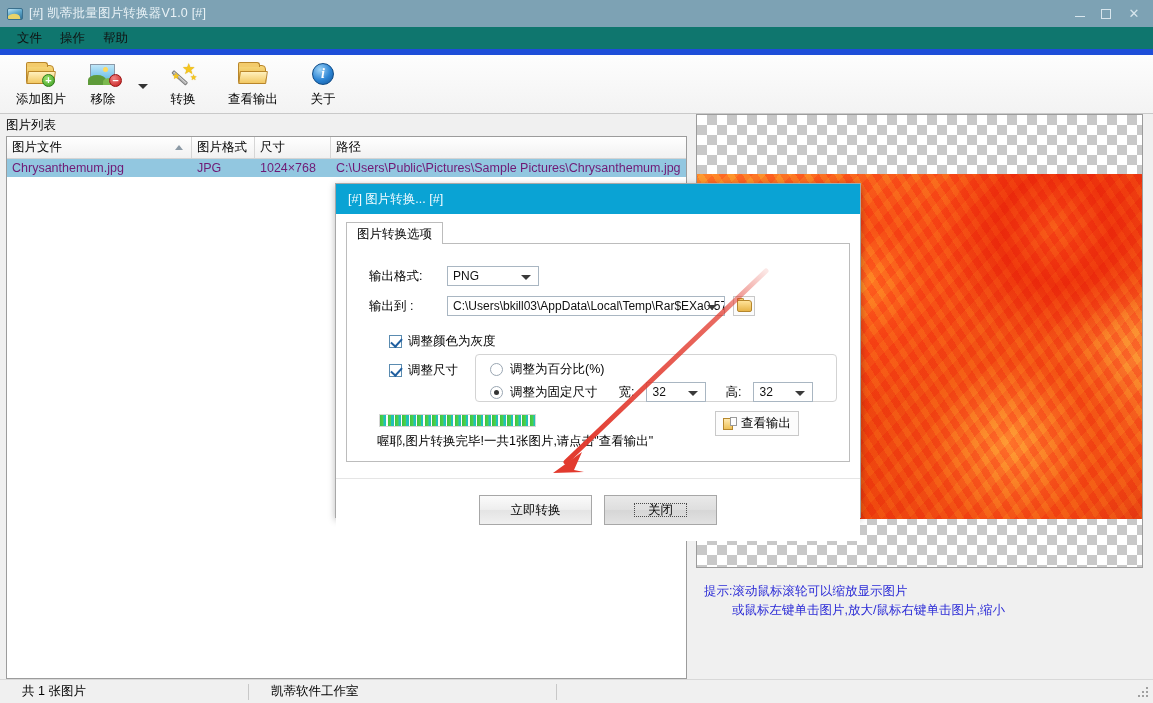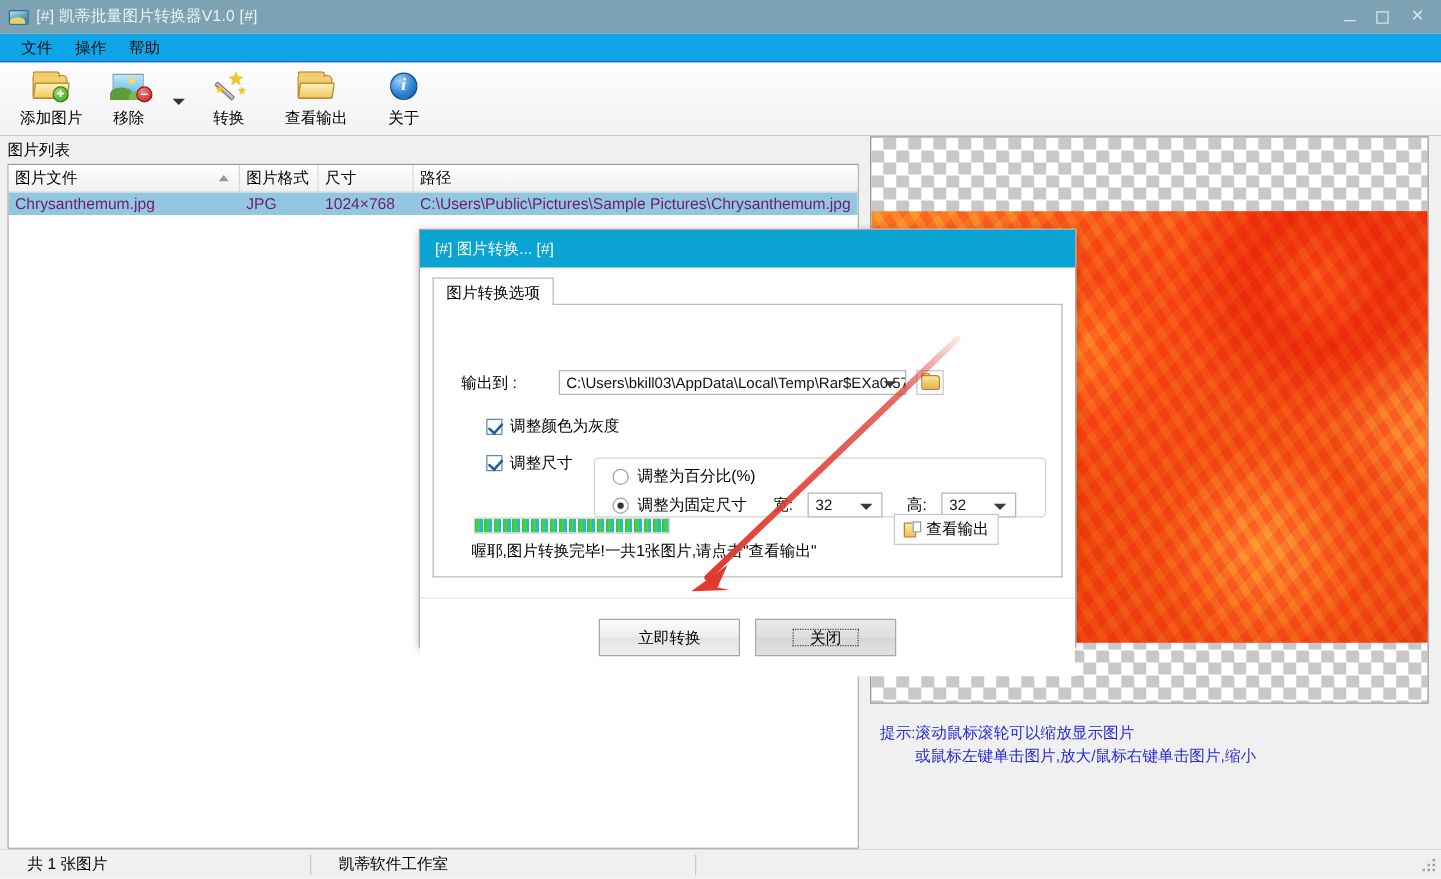--- a/index.html
+++ b/index.html
@@ -70,23 +70,23 @@
   .winbtn.close { width: 30px; margin-right: 4px; }
   .winbtn .minglyph {
     display:block; width: 10px; height: 1.5px; background:#d8e6ed; margin-top: 6px;
   }
   .winbtn .maxglyph {
     display:block; width: 10px; height: 10px; border: 1.5px solid #d8e6ed; box-sizing:border-box;
   }
 
   
   .menubar {
-    height: 22px; background: #0ea5e9;
+    height: 22px; background: #0f766e;
     display: flex; align-items: center;
-    border-bottom: 1px solid #1d4ed8;
+    border-bottom: 6px solid #1d4ed8;
     flex: none;
     padding-left: 8px;
   }
   .menuitem {
     padding: 2px 9px;
     font-size: 12.5px;
     color: #111;
     cursor: default;
   }
 
@@ -605,20 +605,27 @@
   <div class="dlg-body">
     <div class="tabstrip">
       <div class="tab">
         <span>图片转换选项</span>
       </div>
       <div class="tabline"></div>
     </div>
 
     <div class="tabpanel">
 
+      <div class="frm-row" style="left:22px; top:22px;">
+        <span class="lbl" style="width:78px;display:inline-block">输出格式:</span>
+        <div class="combo" style="width:92px">
+          <span class="cb-text">PNG</span>
+          <span class="cb-arrow"></span>
+        </div>
+      </div>
 
       <div class="frm-row" style="left:22px; top:52px;">
         <span class="lbl" style="width:78px;display:inline-block">输出到  :</span>
         <div class="combo" style="width:278px">
           <span class="cb-text">C:\Users\bkill03\AppData\Local\Temp\Rar$EXa0.570\</span>
           <span class="cb-arrow"></span>
         </div>
         <div class="browse-btn" style="margin-left:8px">
           <span class="mini-folder">
             <span class="t"></span>
@@ -630,21 +637,21 @@
       <div class="frm-row" style="left:42px; top:89px; gap:6px;">
         <span class="chk checked"></span>
         <span class="lbl">调整颜色为灰度</span>
       </div>
 
       <div class="frm-row" style="left:42px; top:118px; gap:6px;">
         <span class="chk checked"></span>
         <span class="lbl">调整尺寸</span>
       </div>
 
-      <div class="groupbox" style="left:128px; top:122px; width:362px; height:48px;">
+      <div class="groupbox" style="left:128px; top:110px; width:362px; height:48px;">
         <div class="frm-row" style="left:14px; top:6px; gap:7px;">
           <span class="radio"></span>
           <span class="lbl">调整为百分比(%)</span>
         </div>
         <div class="frm-row" style="left:14px; top:27px; gap:7px;">
           <span class="radio sel"></span>
           <span class="lbl">调整为固定尺寸</span>
           <span class="lbl" style="margin-left:14px">宽:</span>
           <div class="combo" style="width:60px;margin-left:5px">
             <span class="cb-text">32</span>

